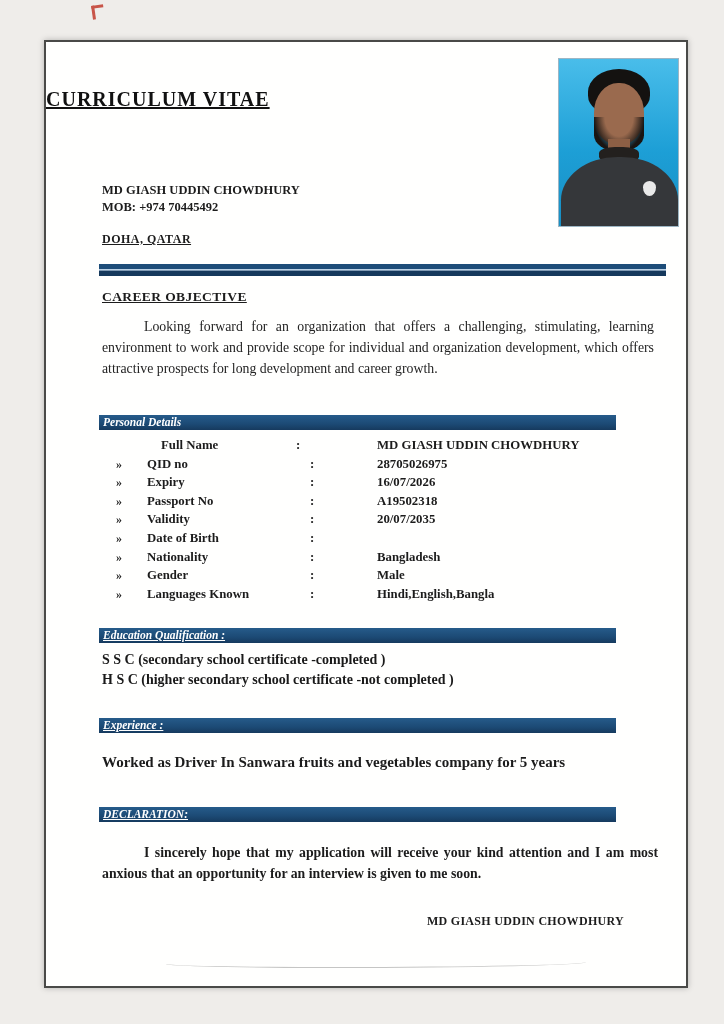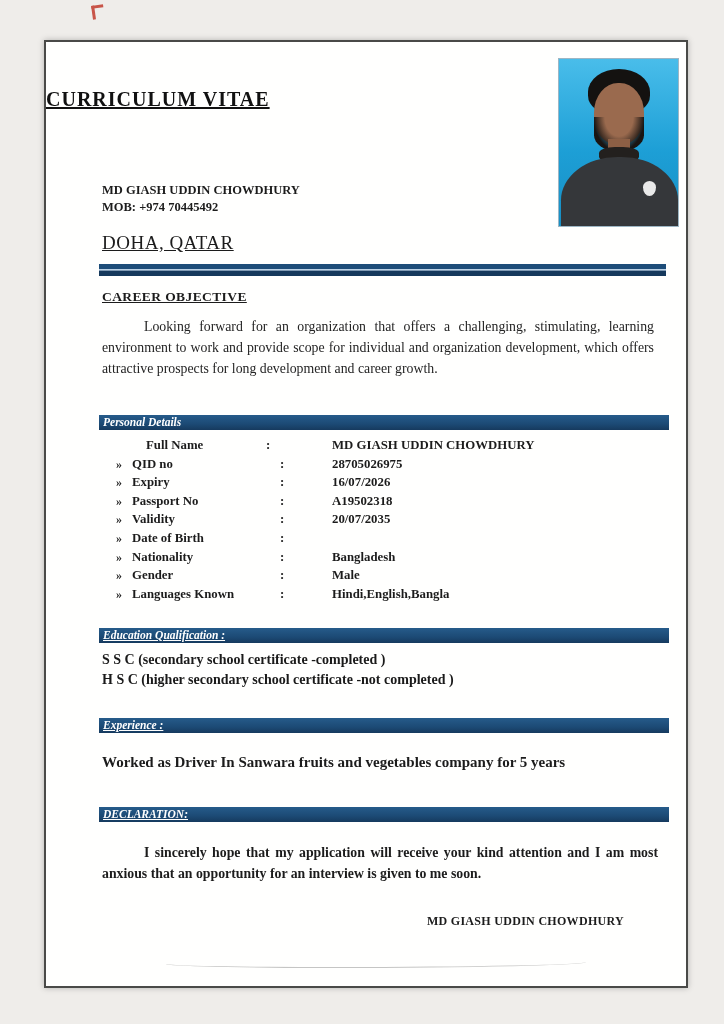--- a/index.html
+++ b/index.html
@@ -56,51 +56,51 @@
   .photo .shirt {
     position:absolute; left:2px; top:98px; width:117px; height:72px;
     background:#35373a; border-radius:48% 48% 0 0 / 60% 60% 0 0;
   }
   .photo .emblem {
     position:absolute; left:84px; top:122px; width:13px; height:15px;
     background:#e9e9e9; border-radius:50% 50% 50% 50% / 42% 42% 58% 58%;
   }
   
   .contact { position:absolute; left:56px; top:140px; font-weight:bold; font-size:12.5px; line-height:17px; }
-  .doha { position:absolute; left:56px; top:190px; font-weight:normal; font-size:19px; text-decoration:underline; letter-spacing:.5px; }
+  .doha { position:absolute; left:56px; top:190px; font-weight:bold; font-size:12px; text-decoration:underline; letter-spacing:.5px; }
   
   .divider {
     position:absolute; left:53px; top:222px; width:567px; height:12px;
     background:linear-gradient(180deg,#1d4d79 0%,#1d4d79 38%,#bcd2e6 44%,#bcd2e6 52%,#16395c 58%,#16395c 100%);
   }
   .career-heading {
     position:absolute; left:56px; top:247px; font-weight:bold; font-size:13.5px;
     text-decoration:underline; letter-spacing:.4px;
   }
   .objective {
     position:absolute; left:56px; top:274px; width:552px;
     font-size:13.8px; line-height:21px; text-align:justify; color:#242424;
   }
   .objective::first-line { }
   .indent { display:inline-block; width:42px; }
   
   .bar {
-    position:absolute; left:53px; width:570px; height:15px;
+    position:absolute; left:53px; width:517px; height:15px;
     background:linear-gradient(180deg,#265b8a 0%,#1c4a75 60%,#163a5e 100%);
     color:#ffffff; font-weight:bold; font-style:italic;
     font-size:11.5px; line-height:15px; padding-left:4px;
   }
   .bar.u span { text-decoration:underline; }
   .bar-personal { top:373px; }
   .bar-education { top:586px; }
   .bar-experience { top:676px; }
   .bar-declaration { top:765px; }
   
   .pd-rows { position:absolute; left:56px; top:396px; width:560px; font-size:12.8px; font-weight:bold; }
-  .pd-row { display:flex; height:18.6px; align-items:flex-start; }
+  .pd-row { display:flex; height:18.6px; align-items:flex-start;gap:15px; }
   .pd-bullet { width:16px; margin-left:14px; font-size:12px; color:#222; }
   .pd-bullet.none { visibility:hidden; }
   .pd-label { width:148px; }
   .pd-row.first .pd-label { padding-left:14px; width:134px; }
   .pd-colon { width:52px; }
   .pd-value { flex:1; }
   .pd-row.first .pd-value { padding-left:14px; }
   
   .edu-lines { position:absolute; left:56px; top:608px; font-weight:bold; font-size:14px; line-height:20px; color:#1a1a1a; }
   

